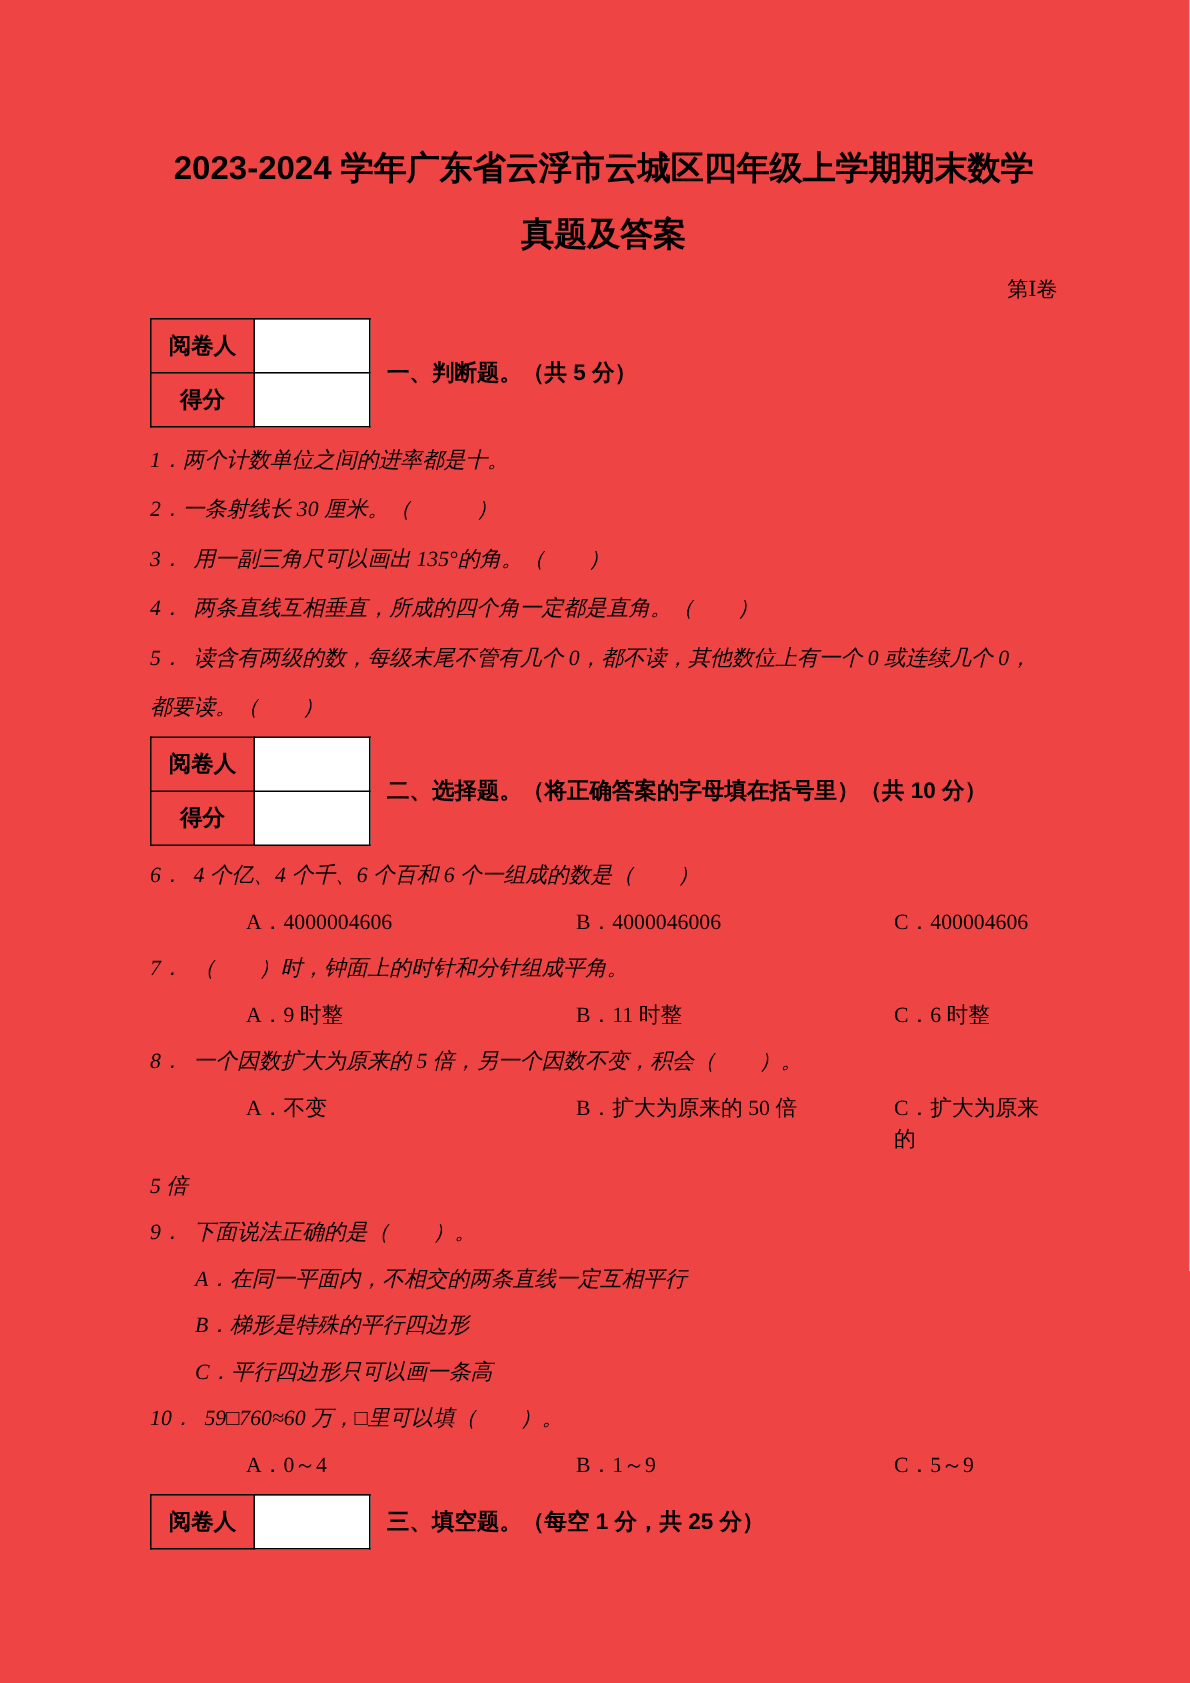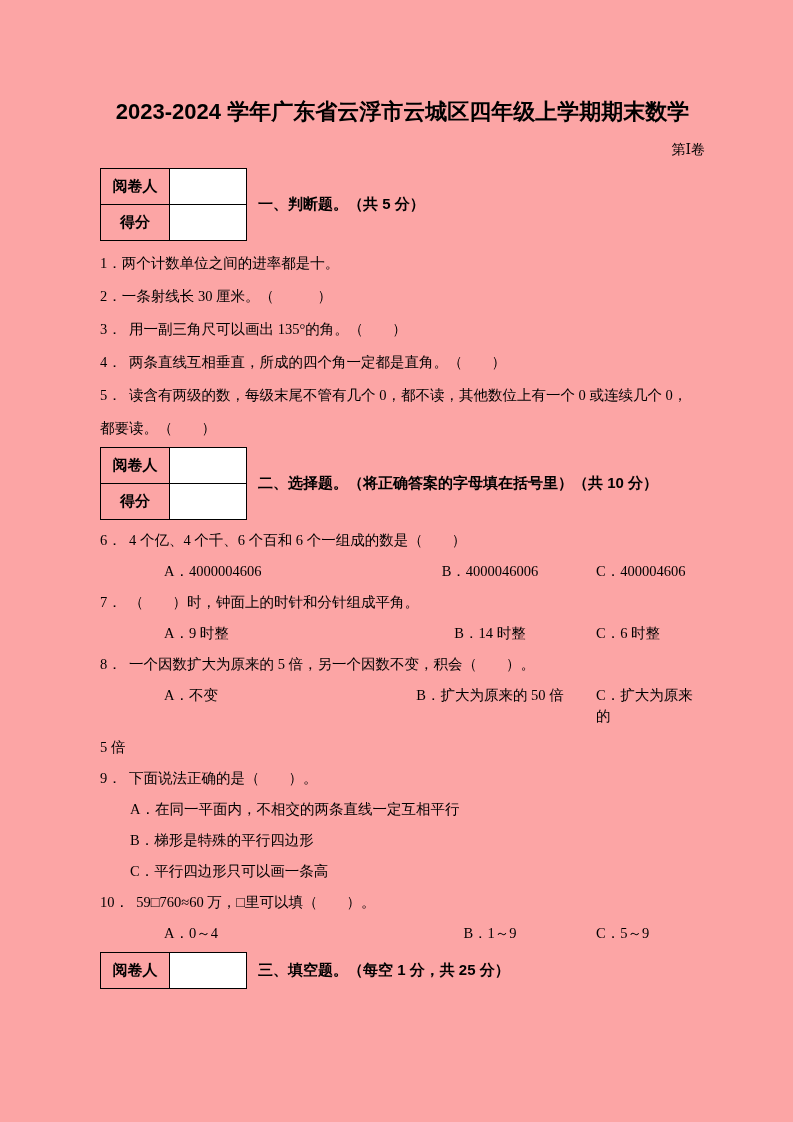--- a/index.html
+++ b/index.html
@@ -2,21 +2,21 @@
 <html><head>
 <meta charset="utf-8">
 <style>
   * { box-sizing: border-box; }
   html, body { margin: 0; padding: 0; background: #ffffff; }
 
   .page {
     position: relative;
     width: 793px;
     height: 1122px;
-    background: #fca5a5;
+    background: #ef4444;
     color: #000000;
     padding: 90px 88px 0 100px;
     font-family: "Liberation Serif", "DejaVu Serif", serif;
     font-size: 14.5px;
     overflow: hidden;
   }
 
   .title-line {
     text-align: center;
     font-family: "Liberation Sans", "DejaVu Sans", sans-serif;
@@ -55,41 +55,43 @@
     font-weight: bold;
     font-size: 15px;
     margin-left: 11px;
     white-space: pre-wrap;
   }
 
   .q {
     line-height: 21px;
     margin-top: 12px;
     white-space: pre-wrap;
+    font-style: italic;
   }
   .sec2 .q { margin-top: 10px; }
   .q.indent { padding-left: 30px; }
 
   .opts {
     display: flex;
     margin-top: 10px;
     padding-left: 30px;
     line-height: 21px;
   }
   .opts span { white-space: pre-wrap; display: block; }
   .opts .o1 { width: 220px; flex: 0 0 auto; margin-left: 34px; }
-  .opts .o2 { width: 212px; flex: 0 0 auto; text-align: center; }
+  .opts .o2 { width: 212px; flex: 0 0 auto; }
   .opts .o3 { flex: 1; }
 </style>
 </head>
 <body>
 
 <div class="page">
 
   <div class="title-line">2023-2024 学年广东省云浮市云城区四年级上学期期末数学</div>
+  <div class="title-line">真题及答案</div>
   <div class="volume">第Ⅰ卷</div>
 
   <div class="sec1">
     <div class="grader-row">
       <table class="grader">
         <tbody>
           <tr>
             <td class="glabel">阅卷人</td>
             <td class="gblank"></td>
           </tr>
@@ -130,21 +132,21 @@
     <div class="q">6．  4 个亿、4 个千、6 个百和 6 个一组成的数是（　　）</div>
     <div class="opts">
       <span class="o1">A．4000004606</span>
       <span class="o2">B．4000046006</span>
       <span class="o3">C．400004606</span>
     </div>
 
     <div class="q">7．  （　　）时，钟面上的时针和分针组成平角。</div>
     <div class="opts">
       <span class="o1">A．9 时整</span>
-      <span class="o2">B．14 时整</span>
+      <span class="o2">B．11 时整</span>
       <span class="o3">C．6 时整</span>
     </div>
 
     <div class="q">8．  一个因数扩大为原来的 5 倍，另一个因数不变，积会（　　）。</div>
     <div class="opts">
       <span class="o1">A．不变</span>
       <span class="o2">B．扩大为原来的 50 倍</span>
       <span class="o3">C．扩大为原来的</span>
     </div>
     <div class="q">5 倍</div>

